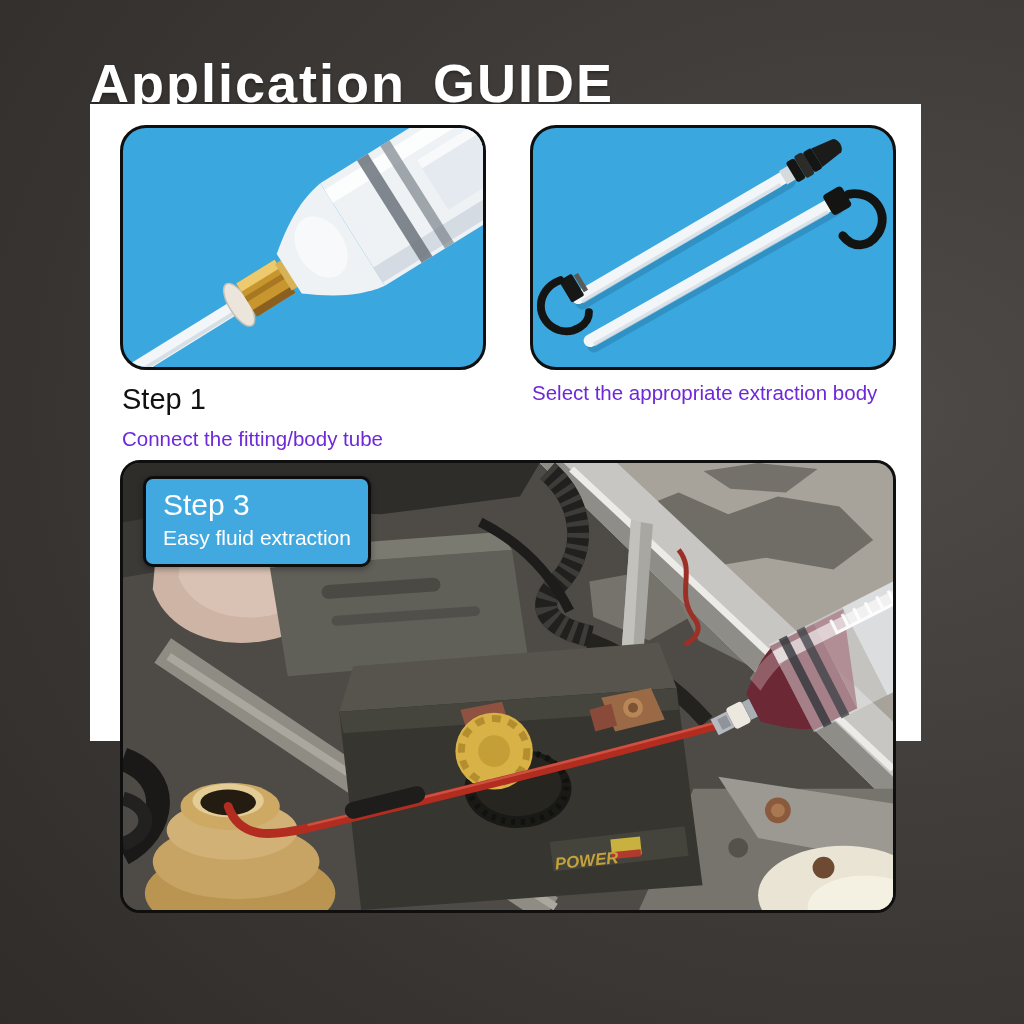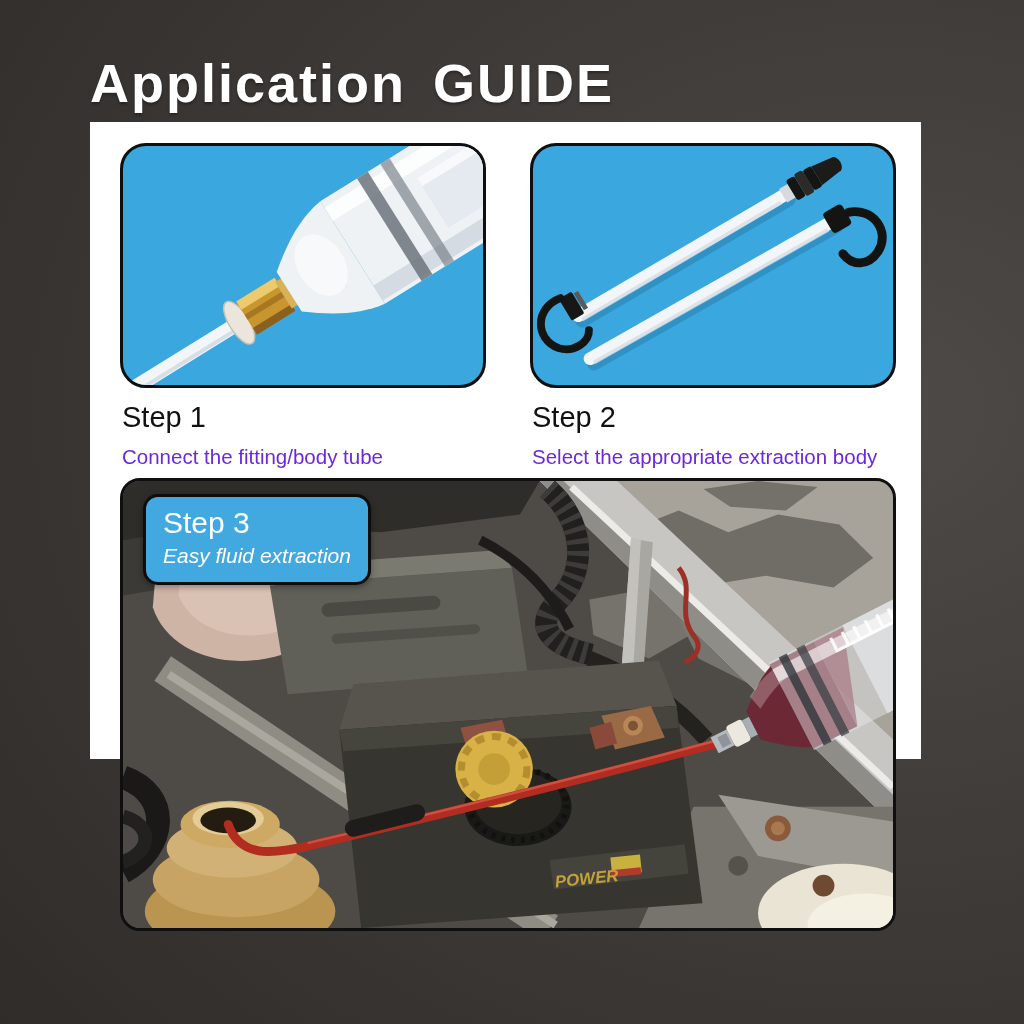--- a/index.html
+++ b/index.html
@@ -20,21 +20,21 @@
     color: #ffffff;
     font-size: 54px;
     font-weight: bold;
     letter-spacing: 2px;
     word-spacing: 10px;
     text-shadow: 0 2px 3px rgba(0,0,0,0.35);
     white-space: nowrap;
   }
   .card {
     position: absolute;
-    left: 90px; top: 122px;
+    left: 90px; top: 104px;
     width: 831px; height: 637px;
     background: #ffffff;
   }
   .steps-row {
     position: absolute;
     left: 30px; top: 21px;
     display: flex;
     gap: 44px;
   }
   .step { width: 366px; }
@@ -69,37 +69,36 @@
     overflow: hidden;
     background: #4e4b47;
   }
   .badge {
     position: absolute;
     left: 20px; top: 13px;
     box-sizing: border-box;
     width: 228px; height: 91px;
     background: #42a9e0;
     border: 3px solid #0d0d0d;
-    border-radius: 15px;
+    border-radius: 10px;
     padding: 9px 0 12px 17px;
     box-shadow: 0 2px 6px rgba(0,0,0,0.35);
   }
   .badge-title {
     color: #ffffff;
     font-size: 30px;
     font-weight: 400;
     line-height: 34px;
   }
   .badge-sub {
     color: #ffffff;
     font-size: 21px;
     font-weight: 400;
     line-height: 26px;
     margin-top: 3px;
-    font-style: italic;
   }
 </style>
 </head>
 <body>
 
 <div class="stage">
 
   <h1 class="title">Application GUIDE</h1>
 
   <div class="card">
@@ -172,21 +171,20 @@
               </g>
 
               <g transform="translate(38,165) rotate(-31)">
                 <rect x="-6" y="-13" width="15" height="26" rx="2" fill="#171715"></rect>
                 <rect x="10" y="-10" width="5" height="20" fill="#5a5a56"></rect>
                 <path d="M-4,-13 C-32,-18 -48,10 -32,30 C-21,42 -2,41 4,30" fill="none" stroke="#141412" stroke-width="8" stroke-linecap="round"></path>
               </g>
             </g>
           </svg>
         </div>
-        <h2 class="step-label">Step 2</h2>
         <p class="step-desc">Select the appropriate extraction body</p>
       </section>
 
     </div>
 
     <div class="photo-wrap">
       <svg viewBox="0 0 776 453" preserveAspectRatio="none">
         <rect width="776" height="453" fill="#4e4b47"></rect>
 
         <g>

